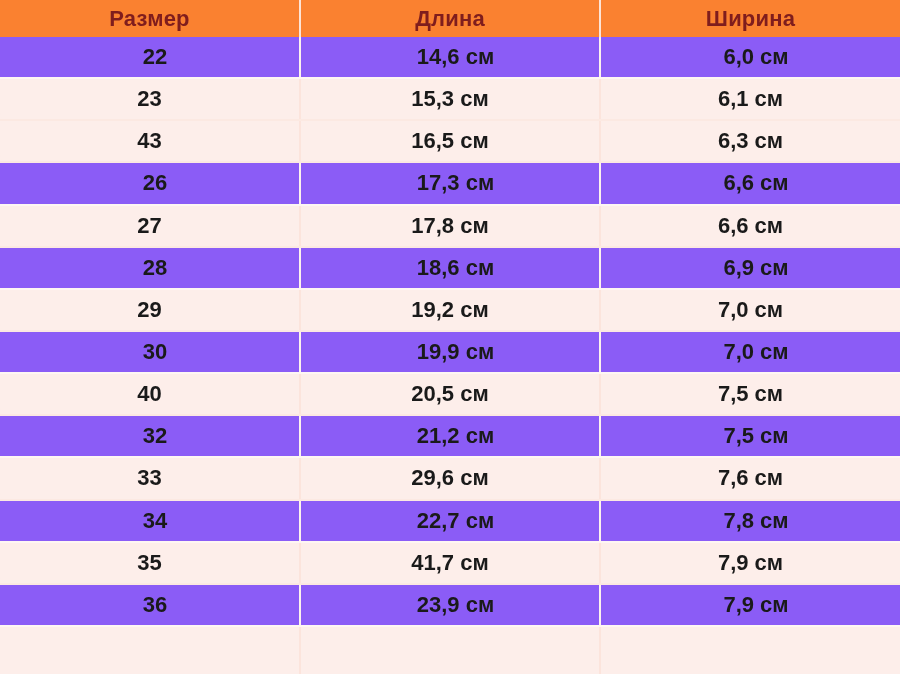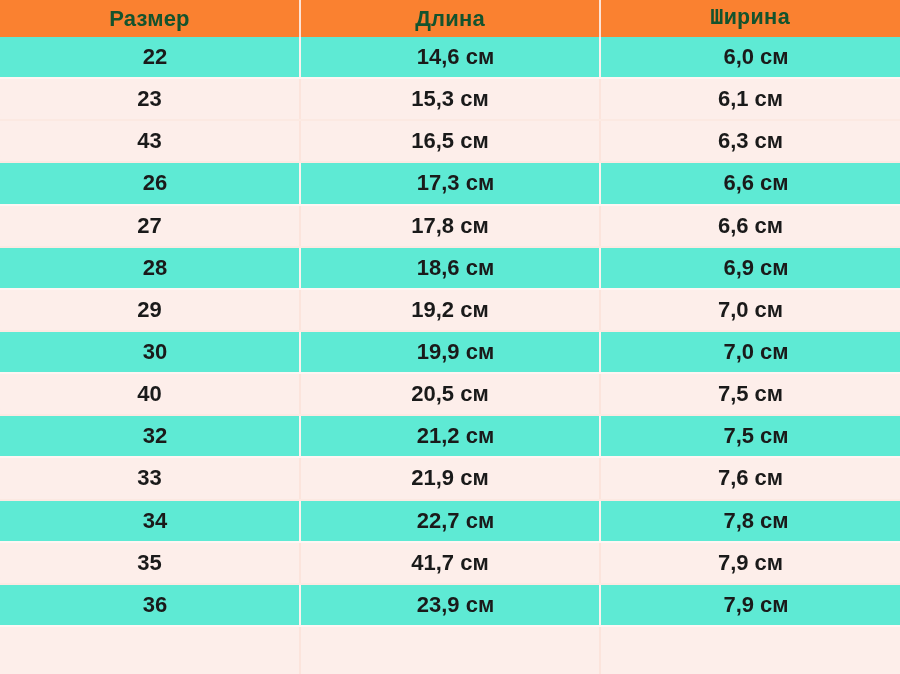--- a/index.html
+++ b/index.html
@@ -23,47 +23,47 @@
     table-layout: fixed;
   }
 
   .size-table col.col-size   { width: 300px; }
   .size-table col.col-length { width: 300px; }
   .size-table col.col-width  { width: 300px; }
 
   thead th {
     height: 37px;
     background: #FA8130;
-    color: #14532d;
+    color: #7f1d1d;
     font-size: 22px;
     font-weight: bold;
     text-align: center;
     vertical-align: middle;
     padding: 0;
     border-right: 2px solid #FDE3D7;
     letter-spacing: 0.2px;
     line-height: 37px;
   }
-  thead th:last-child { border-right: none; font-family: Liberation Mono, monospace; }
+  thead th:last-child { border-right: none; }
 
   tbody td {
     height: 39.3px;
     padding: 0;
     text-align: center;
     vertical-align: middle;
     font-size: 22px;
     font-weight: bold;
     color: #1A1A1A;
     border-right: 2px solid #FDF0EC;
     border-bottom: 2px solid #FDF0EC;
     line-height: 1.1;
   }
   tbody td:last-child { border-right: none; }
 
-  tbody tr.row-dark td  { background: #5eead4; padding-left: 11px; }
+  tbody tr.row-dark td  { background: #8b5cf6; padding-left: 11px; }
   tbody tr.row-light td { background: #FDEEEA; border-radius: 7px; }
 
   tbody tr.row-dark td  { border-right-color: #FDF2EE; border-bottom-color: #FEF6F3; }
   tbody tr.row-light td { border-right-color: #FCE4DC; border-bottom-color: #FCE9E2; }
 
   tbody tr.row-empty td {
     background: #FDEEEA;
     height: 46px;
     border-bottom: none;
     border-right-color: #FCE4DC;
@@ -131,21 +131,21 @@
         <td>20,5 см</td>
         <td>7,5 см</td>
       </tr>
       <tr class="row-dark">
         <td>32</td>
         <td>21,2 см</td>
         <td>7,5 см</td>
       </tr>
       <tr class="row-light">
         <td>33</td>
-        <td>21,9 см</td>
+        <td>29,6 см</td>
         <td>7,6 см</td>
       </tr>
       <tr class="row-dark">
         <td>34</td>
         <td>22,7 см</td>
         <td>7,8 см</td>
       </tr>
       <tr class="row-light">
         <td>35</td>
         <td>41,7 см</td>

